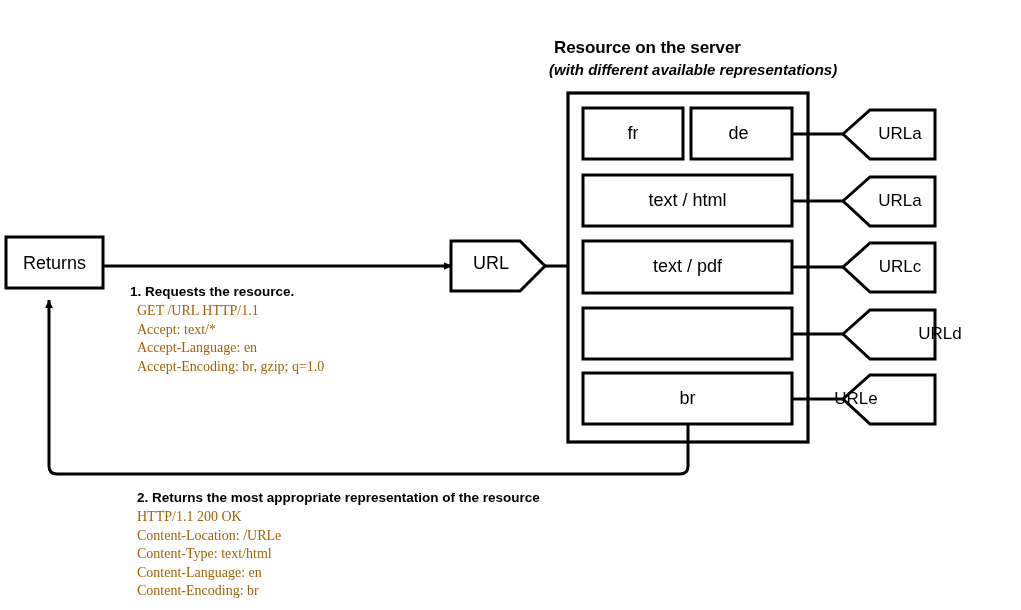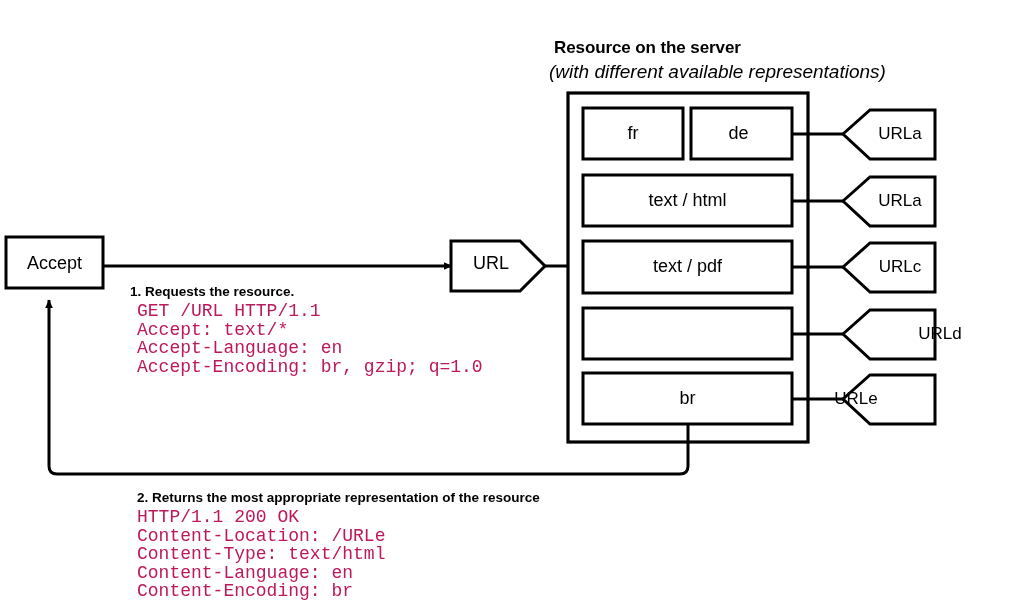--- a/index.html
+++ b/index.html
@@ -31,44 +31,44 @@
     white-space: pre;
     pointer-events: none;
   }
   
   .title-main {
     font-size: 17px;
     font-weight: bold;
     letter-spacing: -0.1px;
   }
   .title-sub {
-    font-size: 19px;
-    font-weight: normal;
+    font-size: 15px;
+    font-weight: bold;
     font-style: italic;
   }
   
   .shape-label {
     font-size: 18px;
     font-weight: normal;
     text-align: center;
   }
   .shape-label.small {
     font-size: 17px;
   }
   
   .msg-head {
     font-size: 13.5px;
     font-weight: bold;
     font-family: "Liberation Sans", sans-serif;
   }
   .msg-body {
-    font-family: Liberation Mono, monospace;
-    font-size: 18px;
+    font-family: Liberation Serif, serif;
+    font-size: 14px;
     line-height: 18.6px;
-    color: #be185d;
+    color: #a16207;
     white-space: pre;
   }
 </style>
 </head>
 <body>
 
 <div id="canvas">
 
   <svg id="vector-layer" viewBox="0 0 1021 610" xmlns="http://www.w3.org/2000/svg">
 
@@ -107,21 +107,21 @@
 
     <line x1="545" y1="266" x2="568" y2="266" stroke="#000000" stroke-width="3"></line>
 
     <path d="M688,424 L688,466 Q688,474 680,474 L57,474 Q49,474 49,466 L49,300" fill="none" stroke="#000000" stroke-width="3" marker-end="url(#arrowhead)"></path>
 
   </svg>
 
   <div class="lbl title-main" style="left:554px; top:38px;">Resource on the server</div>
   <div class="lbl title-sub" style="left:549px; top:61px;">(with different available representations)</div>
 
-  <div class="lbl shape-label" style="left:6px; top:253px; width:97px;">Accept</div>
+  <div class="lbl shape-label" style="left:6px; top:253px; width:97px;">Returns</div>
 
   <div class="lbl shape-label" style="left:451px; top:253px; width:80px;">URL</div>
 
   <div class="lbl shape-label" style="left:583px; top:123px; width:100px;">fr</div>
   <div class="lbl shape-label" style="left:691px; top:123px; width:95px;">de</div>
   <div class="lbl shape-label" style="left:583px; top:256px; width:209px;">text / pdf</div>
   <div class="lbl shape-label" style="left:583px; top:190px; width:209px;">text / html</div>
   <div class="lbl shape-label" style="left:583px; top:388px; width:209px;">br</div>
 
   <div class="lbl shape-label small" style="left:868px; top:124px; width:64px;">URLa</div>

